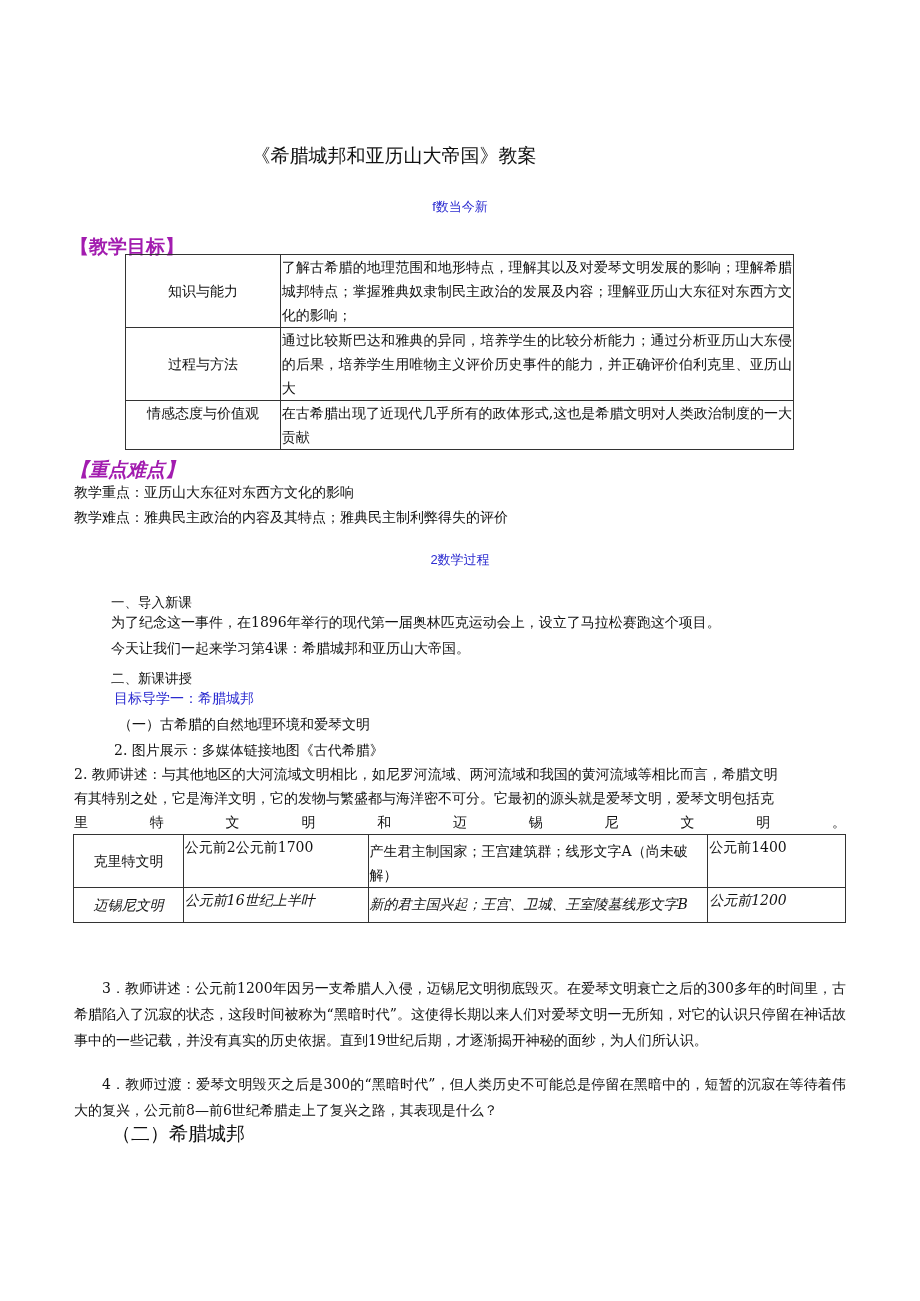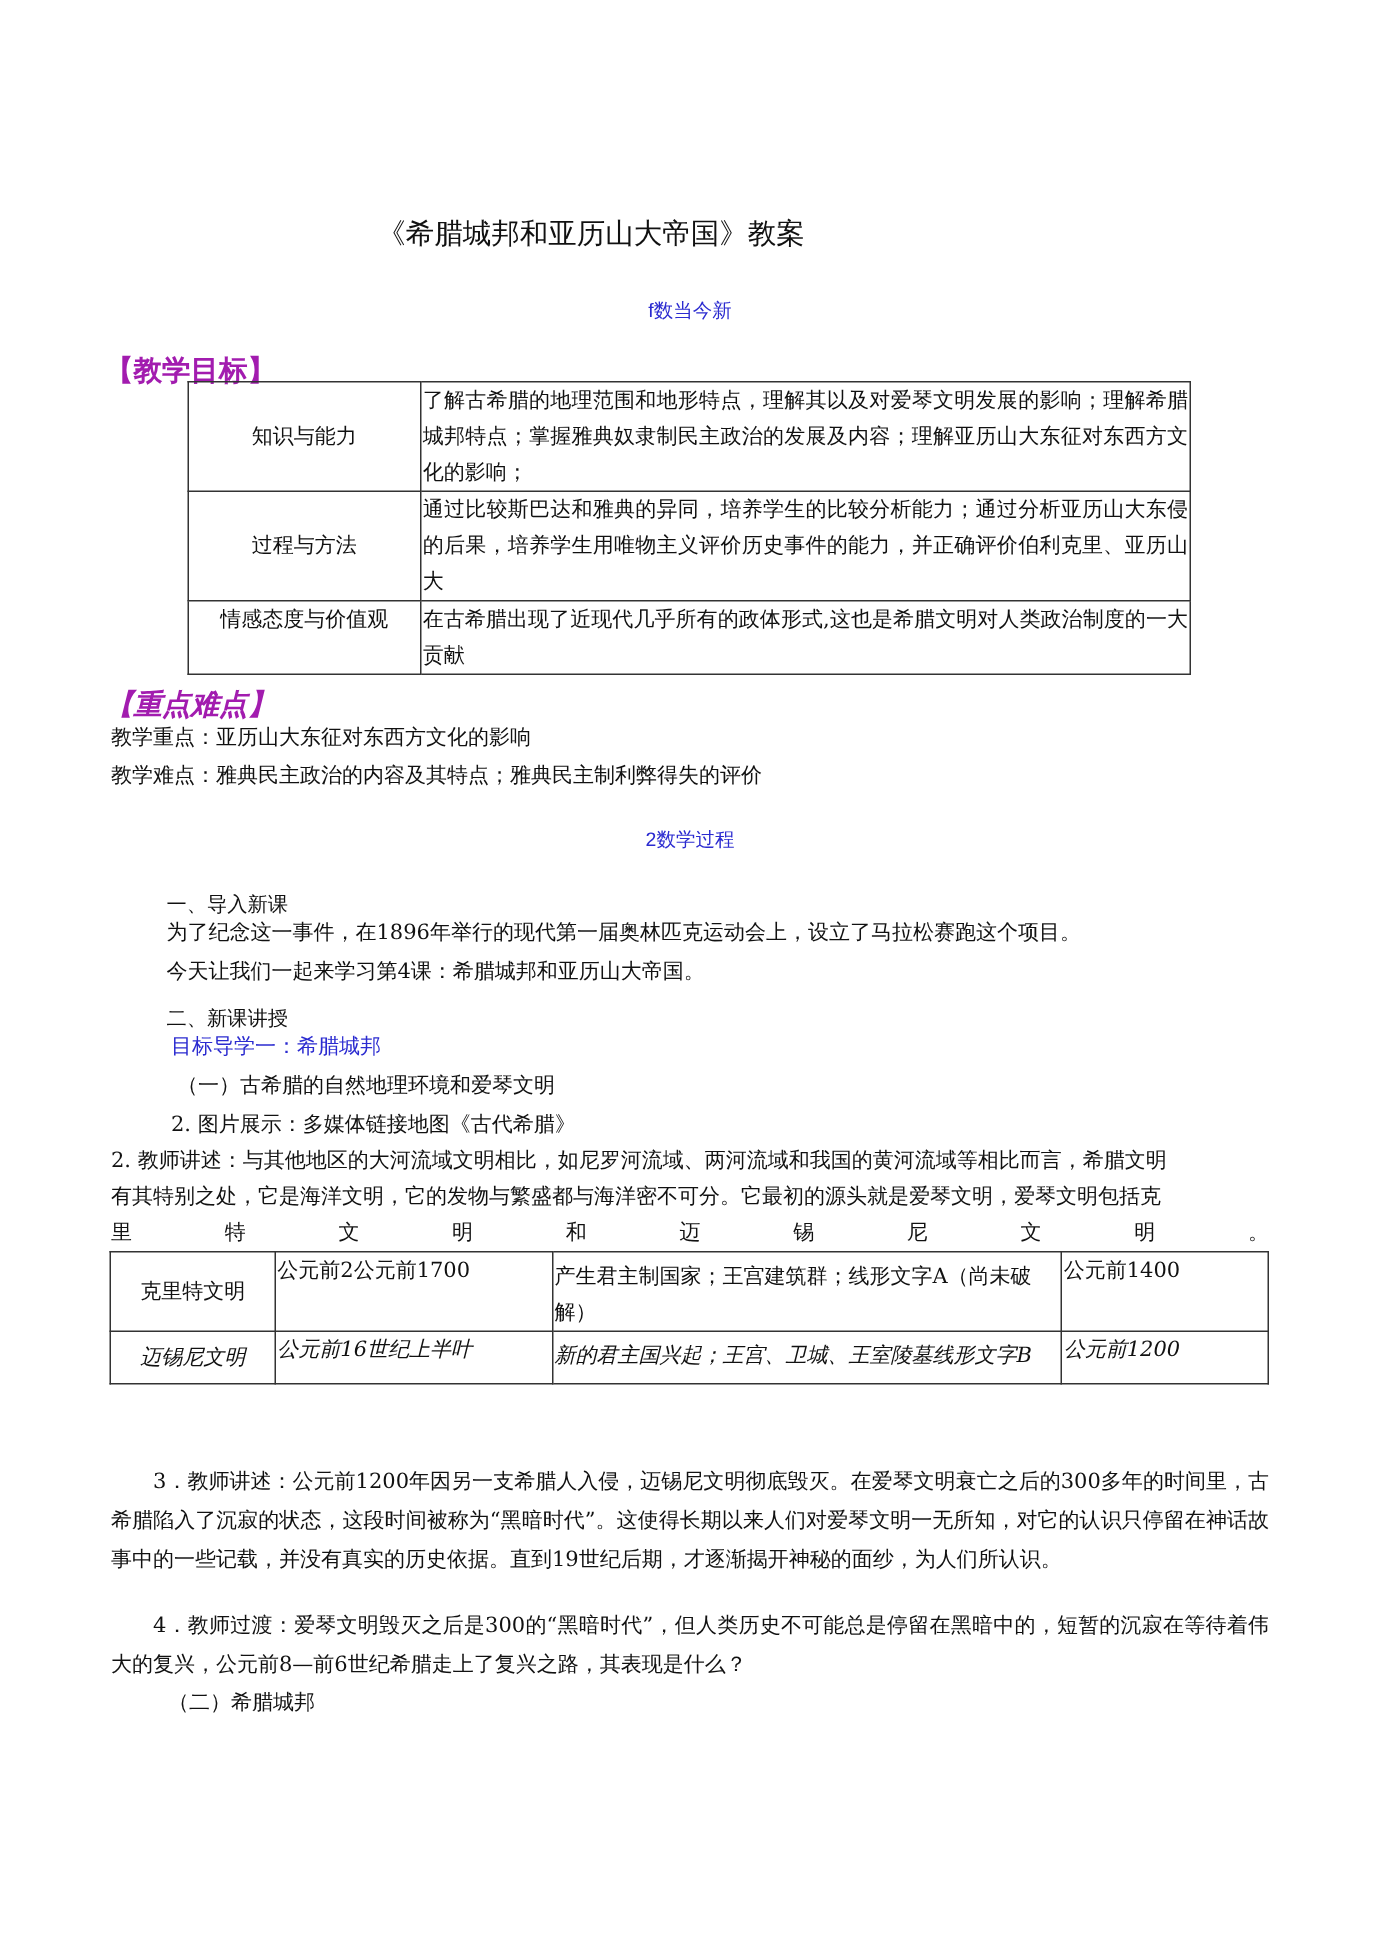--- a/index.html
+++ b/index.html
@@ -130,15 +130,15 @@
       <td style="padding-top:4px;">新的君主国兴起；王宫、卫城、王室陵墓线形文字B</td>
       <td>公元前1200</td>
     </tr>
   </tbody>
     </table>
 
   <div class="abs para indent" style="top:975px;">3．教师讲述：公元前1200年因另一支希腊人入侵，迈锡尼文明彻底毁灭。在爱琴文明衰亡之后的300多年的时间里，古希腊陷入了沉寂的状态，这段时间被称为“黑暗时代”。这使得长期以来人们对爱琴文明一无所知，对它的认识只停留在神话故事中的一些记载，并没有真实的历史依据。直到19世纪后期，才逐渐揭开神秘的面纱，为人们所认识。</div>
 
   <div class="abs para indent" style="top:1071px;">4．教师过渡：爱琴文明毁灭之后是300的“黑暗时代”，但人类历史不可能总是停留在黑暗中的，短暂的沉寂在等待着伟大的复兴，公元前8—前6世纪希腊走上了复兴之路，其表现是什么？</div>
 
-  <div class="abs line sans" style="left:112px; top:1122px; font-size:14px;">（二）希腊城邦</div>
+  <div class="abs line sans" style="left:112px; top:1122px; font-size:19px;">（二）希腊城邦</div>
 
 </div>
 
 </body></html>

